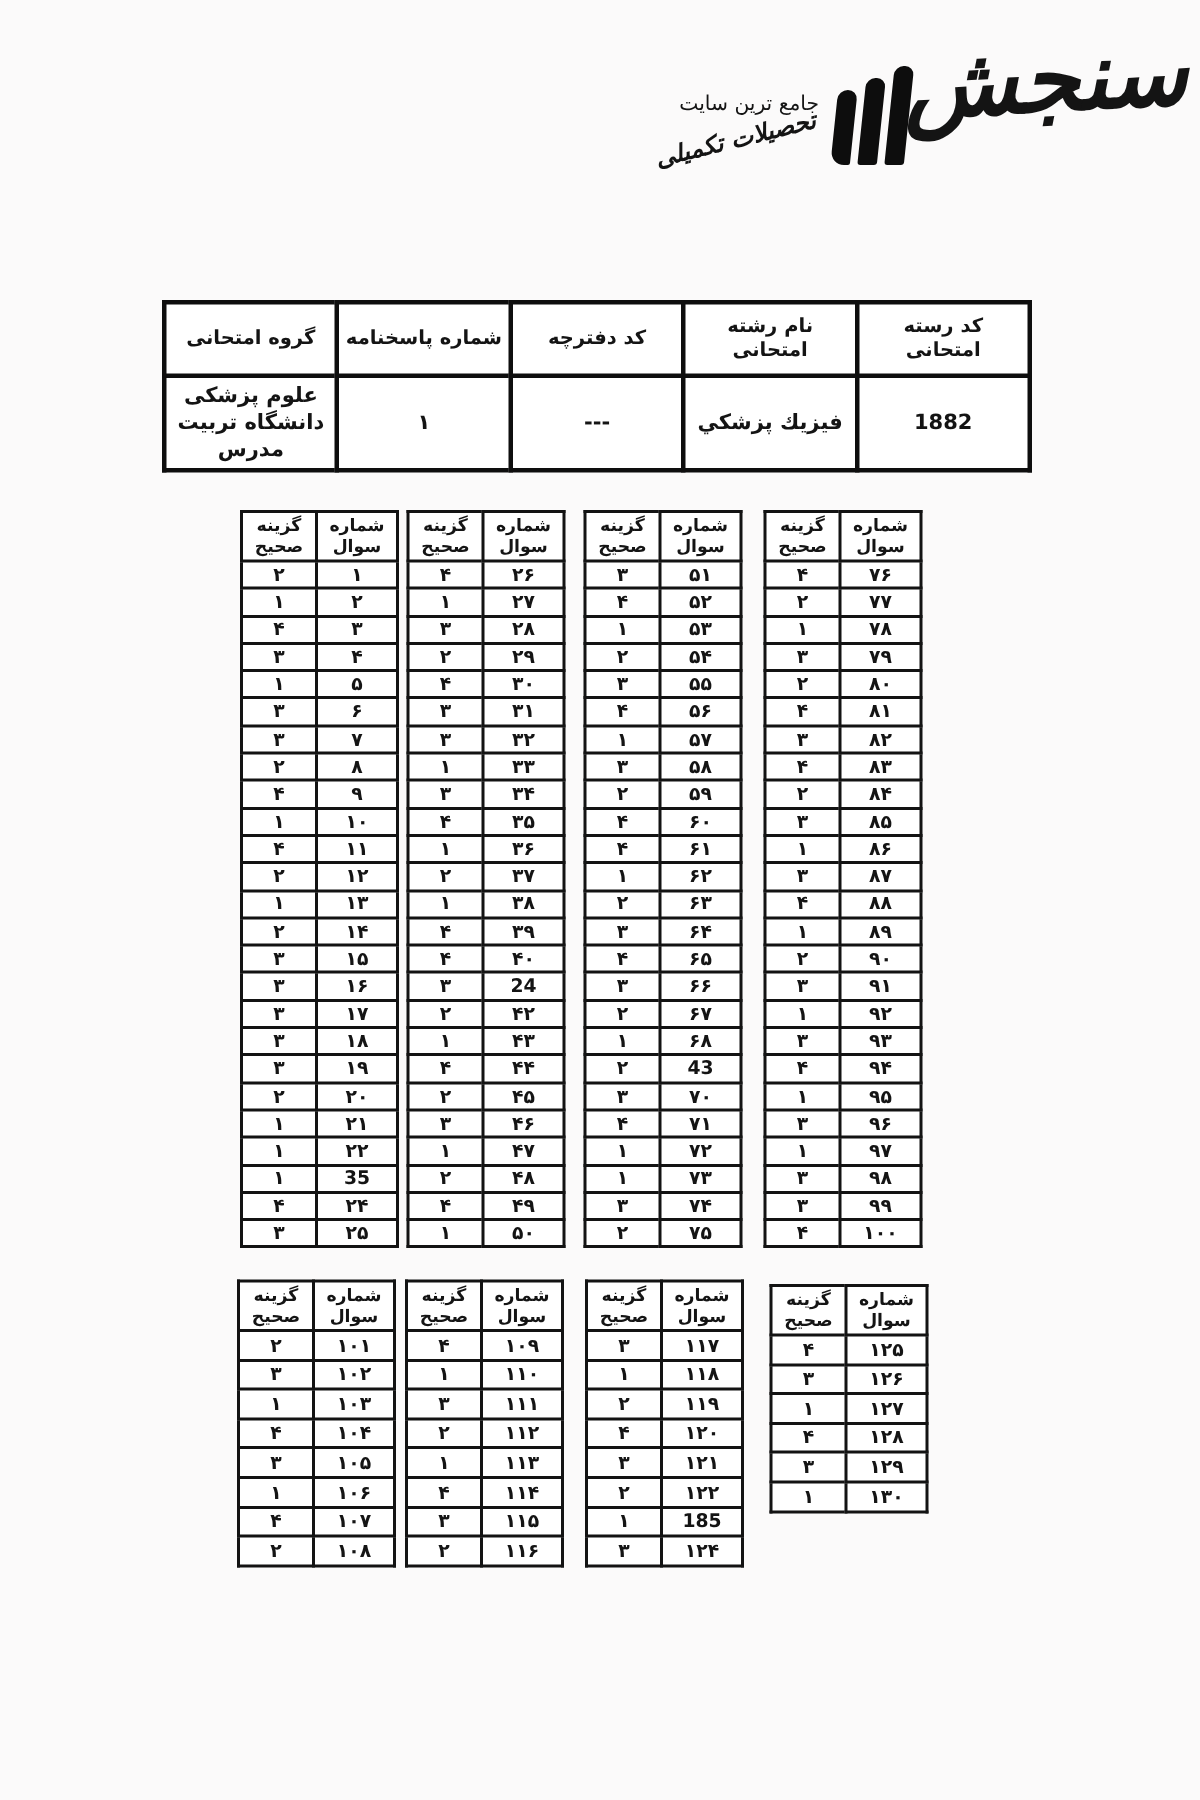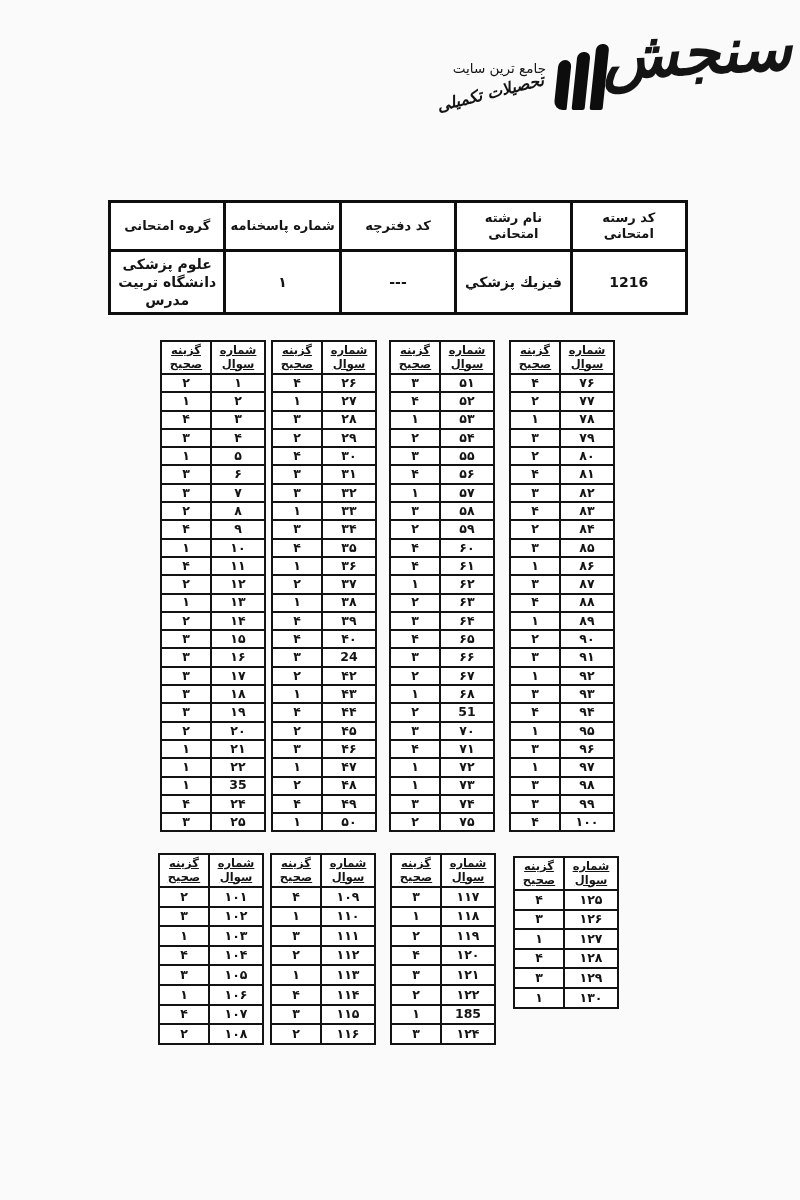--- a/index.html
+++ b/index.html
@@ -37,21 +37,21 @@
   }
   .info-table th{font-size:13px;height:42px;line-height:1.25;}
   .info-table td{font-size:14px;height:56px;line-height:1.3;}
   
   .answer-table{
     position:absolute;border-collapse:collapse;background:#fff;table-layout:fixed;width:104px;
   }
   .answer-table th,.answer-table td{
     border:2px solid #131313;text-align:center;font-weight:bold;padding:0;
   }
-  .answer-table th{font-size:11.5px;line-height:1.2;height:31px;white-space:pre-line;font-weight:bold;text-decoration:underline;}
+  .answer-table th{font-size:11.5px;line-height:1.2;height:31px;white-space:pre-line;font-weight:bold;}
   .answer-table col.qcol{width:54px;}
   .answer-table col.acol{width:50px;}
   .main-block td{height:16.3px;font-size:12.5px;line-height:1;}
   .bottom-block td{height:17.6px;font-size:12.5px;line-height:1;}
   .x1{left:160px;} .x2{left:271px;} .x3{left:389px;} .x4{left:509px;}
   .bx1{left:158px;} .bx2{left:270px;} .bx3{left:390px;} .bx4{left:513px;}
   .main-block{top:340px;}
   .bottom-row{top:853px;}
   .bottom-row-last{top:856px;}
 </style>
@@ -75,21 +75,21 @@
   <tbody>
       <tr>
     <th>کد رسته امتحانی</th>
     <th>نام رشته
 امتحانی</th>
     <th>کد دفترچه</th>
     <th>شماره پاسخنامه</th>
     <th>گروه امتحانی</th>
   </tr>
   <tr>
-    <td>1216</td>
+    <td>1882</td>
     <td>فیزیك پزشكي</td>
     <td>---</td>
     <td>۱</td>
     <td>علوم پزشکی
 دانشگاه تربیت
 مدرس</td>
   </tr>
 </tbody>
   </table>
 
@@ -407,21 +407,21 @@
       </tr>
       <tr>
         <td>۶۷</td>
         <td>۲</td>
       </tr>
       <tr>
         <td>۶۸</td>
         <td>۱</td>
       </tr>
       <tr>
-        <td>51</td>
+        <td>43</td>
         <td>۲</td>
       </tr>
       <tr>
         <td>۷۰</td>
         <td>۳</td>
       </tr>
       <tr>
         <td>۷۱</td>
         <td>۴</td>
       </tr>

